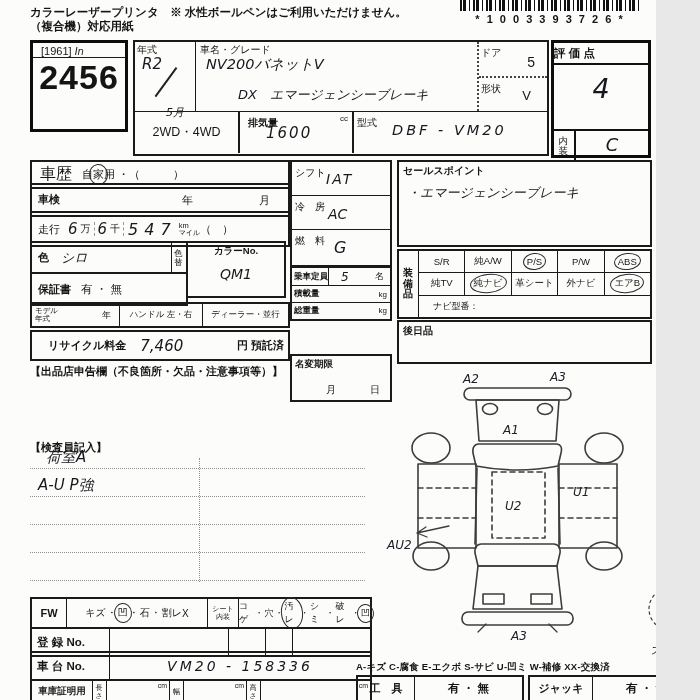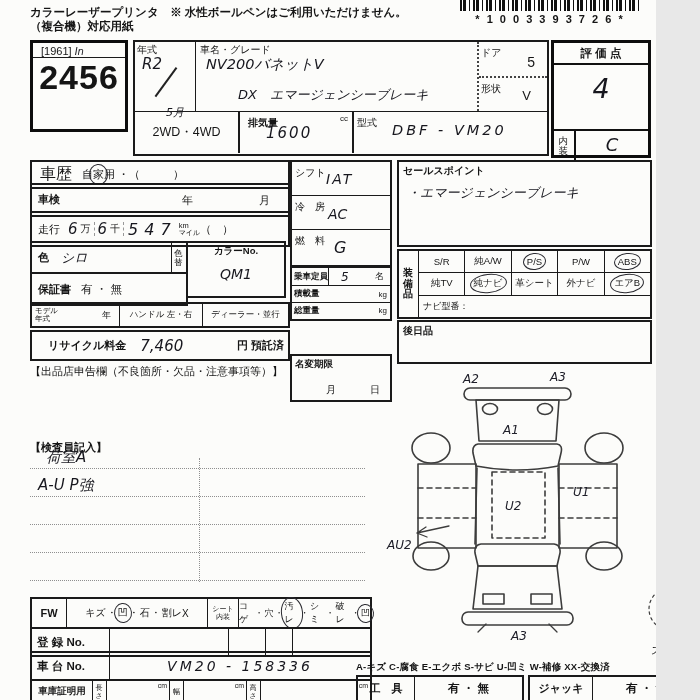--- a/index.html
+++ b/index.html
@@ -11,21 +11,21 @@
   .lbl{font-size:10px}
   .hw{font-family:"DejaVu Sans",sans-serif;font-style:italic;color:#17171e}
   .vs{display:inline-block;word-break:break-all;line-height:1.06}
   .circ{position:relative;display:inline-block}
   .circ::after{content:"";position:absolute;left:-4px;right:-4px;top:-3px;bottom:-3px;border:1.6px solid #2a2a30;border-radius:50%;transform:rotate(-6deg)}
   .dot{border-bottom:1.5px dotted #8f8f8f}
   .barcode{height:11px;background:repeating-linear-gradient(90deg,#111 0 2px,#fff 2px 3px,#111 3px 6px,#fff 6px 9px,#111 9px 10px,#fff 10px 13px)}
   .sep{padding:0 1px}
   .eqg{display:grid;grid-template-columns:repeat(5,1fr);flex:1}
   .eqc{border-left:1px solid #1a1a1a;border-bottom:1px solid #1a1a1a;display:flex;align-items:center;justify-content:center;font-size:9.5px}
-  .eqn{grid-column:1/-1;border-left:1px solid #1a1a1a;display:flex;align-items:center;padding-left:4px;font-size:9px}
+  .eqn{grid-column:1/-1;border-left:1px solid #1a1a1a;display:flex;align-items:center;padding-left:14px;font-size:9px}
   .slash{width:1.6px;height:36px;background:#222;transform:rotate(36deg)}
   svg{stroke:#3c3c3c;fill:none;stroke-width:1.6;stroke-linecap:round;stroke-linejoin:round}
   svg text{stroke:none;fill:#20202a;font-family:"DejaVu Sans",sans-serif;font-style:italic;font-size:12px}
   svg text.pr{font-family:"Liberation Sans",sans-serif;font-style:normal;fill:#141414;font-size:11px}
 </style>
 </head>
 <body>
 
 <div class="page">
 
@@ -74,21 +74,21 @@
         <span class="hw ab" style="left:26px;top:12px;font-size:15px;letter-spacing:2px">1600</span>
       </div>
       <div style="flex:1;position:relative">
         <span class="lbl" style="padding:1px 3px;display:inline-block">型式</span>
         <span class="hw ab" style="left:38px;top:10px;font-size:14.5px;letter-spacing:3px">DBF - VM20</span>
       </div>
     </div>
   </div>
 
   <div class="ab b3" style="left:551px;top:40px;width:94px;height:112px">
-    <div style="height:20px;border-bottom:2px solid #111;text-align:center;font-size:11.5px;font-weight:bold;line-height:20px">評 価 点</div>
+    <div style="height:20px;border-bottom:2px solid #111;font-size:11.5px;font-weight:bold;line-height:20px">評 価 点</div>
     <div class="hw" style="height:56px;text-align:center;font-size:27px;padding-top:8px">4</div>
     <div class="row" style="border-top:2px solid #111;height:30px">
       <div style="width:20px;border-right:2px solid #111;display:flex;align-items:center;justify-content:center">
         <span class="vs" style="width:11px;font-size:9.5px">内装</span>
       </div>
       <div class="hw" style="flex:1;text-align:center;font-size:18px;line-height:28px">C</div>
     </div>
   </div>
 
   <div class="ab bx" style="left:30px;top:160px;width:256px;height:25px;display:flex;align-items:center">
@@ -138,21 +138,21 @@
       <span style="font-size:9px;margin-left:auto;padding-right:8px">年</span>
     </span>
     <span style="width:82px;border-right:1px solid #1a1a1a;height:100%;display:flex;align-items:center;justify-content:center;font-size:8.5px">ハンドル 左・右</span>
     <span style="flex:1;text-align:center;font-size:8.5px">ディーラー・並行</span>
   </div>
   <div class="ab bx row" style="left:30px;top:330px;width:256px;height:27px;align-items:center">
     <span style="font-size:11px;font-weight:bold;padding-left:16px">リサイクル料金</span>
     <span class="hw" style="font-size:15px;padding-left:14px">7,460</span>
     <span style="font-size:11px;font-weight:bold;margin-left:auto;padding-right:4px"><span>円</span> <span>預託済</span></span>
   </div>
-  <div class="ab" style="left:30px;top:364px;font-size:11px;font-weight:normal">【出品店申告欄（不良箇所・欠品・注意事項等）】</div>
+  <div class="ab" style="left:30px;top:364px;font-size:11px;font-weight:bold">【出品店申告欄（不良箇所・欠品・注意事項等）】</div>
 
   <div class="ab bx" style="left:290px;top:160px;width:98px;height:103px">
     <div style="height:33px;border-bottom:1px solid #1a1a1a;position:relative">
       <span class="lbl" style="padding:1px 3px;display:inline-block">シフト</span>
       <span class="hw ab" style="left:34px;top:9px;font-size:14px;letter-spacing:2px">IAT</span>
     </div>
     <div style="height:33px;border-bottom:1px solid #1a1a1a;position:relative">
       <span class="lbl" style="padding:1px 3px;display:inline-block">冷　房</span>
       <span class="hw ab" style="left:36px;top:10px;font-size:14px">AC</span>
     </div>

